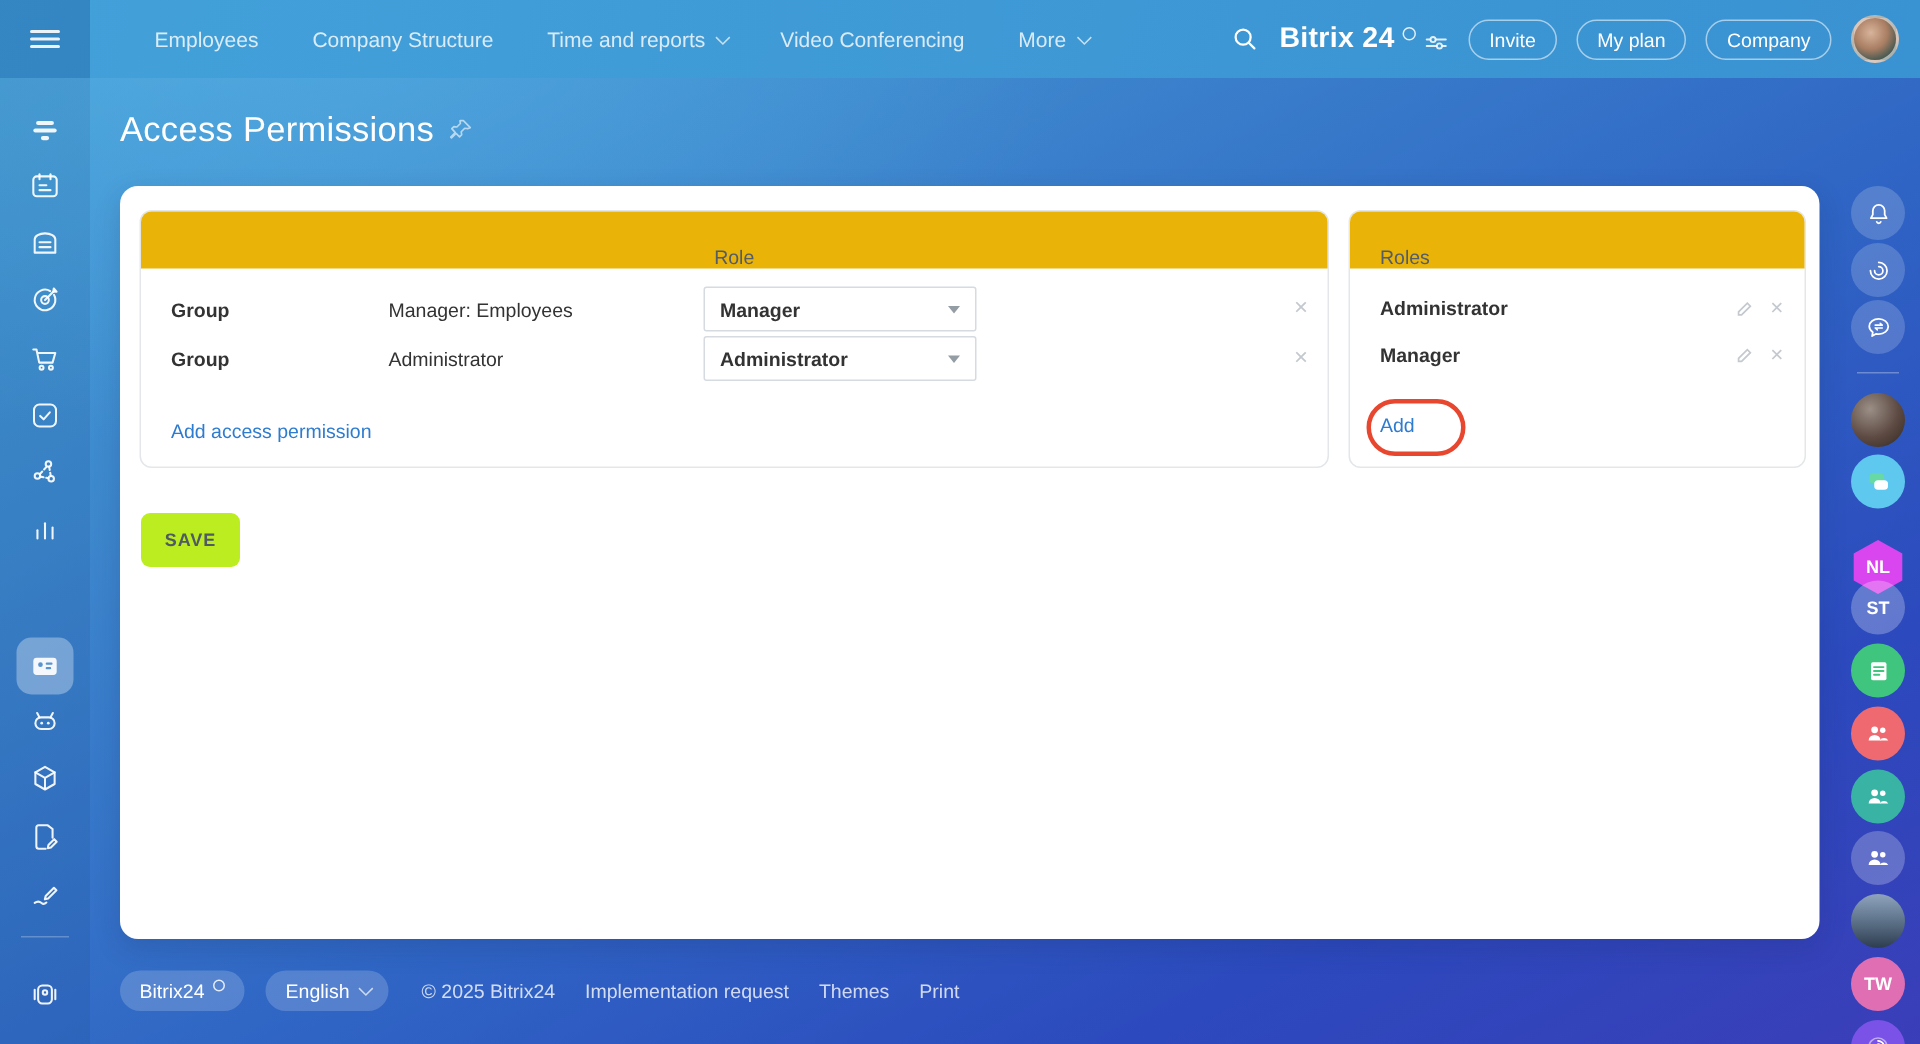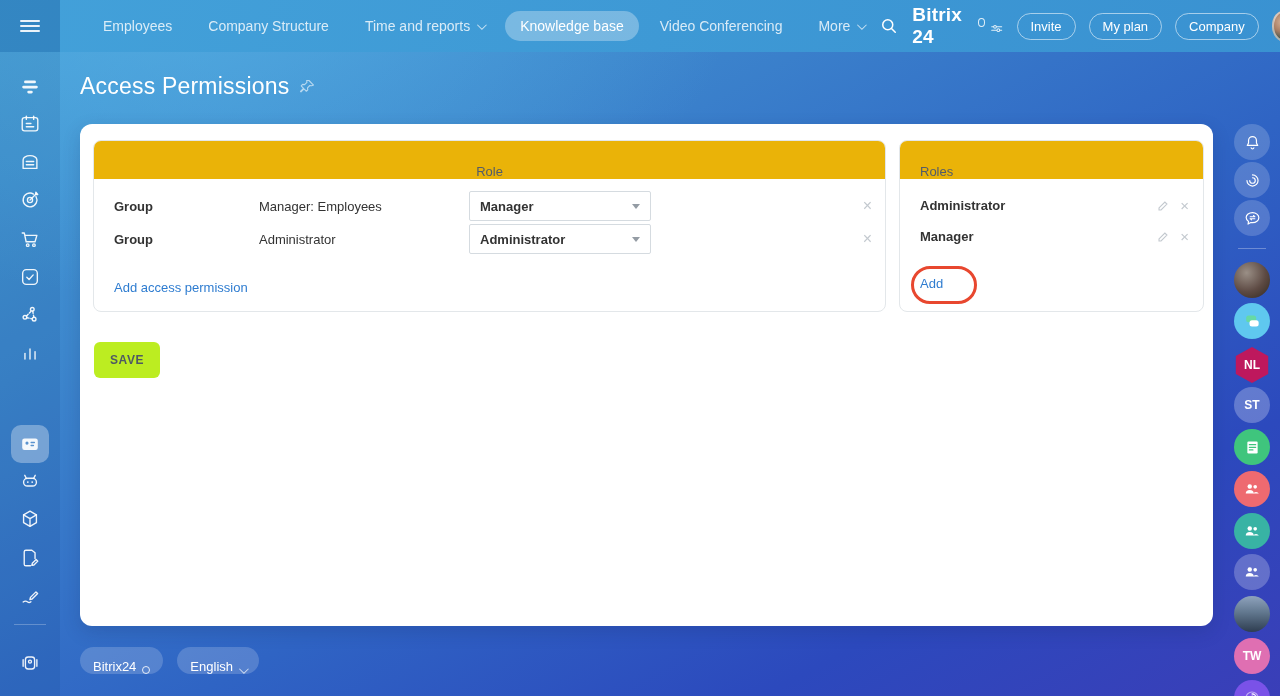--- a/index.html
+++ b/index.html
@@ -88,21 +88,21 @@
   .annot { position:absolute; left:11px; top:125px; width:66px; height:38px;
     border:3.5px solid #e8472f; border-radius:19px; pointer-events:none; }
 
   .save-btn { position:absolute; left:14px; top:218px; width:66px; height:36px; background:#bced21;
     border:none; border-radius:6px; font-family:inherit; font-size:12px; font-weight:700; letter-spacing:.6px;
     color:#4f5a64; cursor:pointer; }
 
   
   .footer { position:absolute; left:80px; top:647px; display:flex; align-items:center; gap:14px; z-index:3; }
   .f-pill { height:27px; border-radius:14px; background:rgba(255,255,255,.18); color:#fff;
-    font-size:13px; display:flex; align-items:flex-end; gap:6px; padding:0 13px; cursor:pointer; }
+    font-size:13px; display:flex; align-items:center; gap:6px; padding:0 13px; cursor:pointer; }
   .f-link { color:rgba(255,255,255,.78); font-size:13px; cursor:pointer; white-space:nowrap; }
   .f-links { display:flex; gap:20px; margin-left:8px; align-items:center; }
   .sup-clock { width:9px; height:9px; border:1.2px solid rgba(255,255,255,.85); border-radius:50%;
     position:relative; display:inline-block; margin-top:-8px; }
 </style>
 </head>
 <body>
 
 <div class="topbar">
   <div class="burger-box">
@@ -115,23 +115,20 @@
   <div class="nav">
     <div class="nav-item">
         <span>Employees</span>
       </div>
     <div class="nav-item">
         <span>Company Structure</span>
       </div>
     <div class="nav-item">
         <span>Time and reports</span>
         <span class="chev"></span>
-      </div>
-    <div class="nav-item active">
-        <span>Knowledge base</span>
       </div>
     <div class="nav-item">
         <span>Video Conferencing</span>
       </div>
     <div class="nav-item">
         <span>More</span>
         <span class="chev"></span>
       </div>
   </div>
   <div class="top-right">
@@ -284,21 +281,21 @@
       </svg>
   </div>
   <div class="rr-div" style="top:196px"></div>
   <div class="rr-item" style="top:210px;background:radial-gradient(circle at 35% 30%, #9a8f86, #5d4a43 55%, #30281f);"></div>
   <div class="rr-item" style="top:251px;background:#5fc8ef;">
     <svg width="20" height="20" viewBox="0 0 24 24">
         <rect x="5" y="5.5" width="12" height="8" rx="3" fill="#66d9a4" stroke="none"></rect>
         <rect x="9" y="11" width="11" height="7.5" rx="3" fill="#fff" stroke="none"></rect>
       </svg>
   </div>
-  <div class="rr-item hex" style="top:295px;background:#be185d;">
+  <div class="rr-item hex" style="top:308px;background:#d946ef;">
       <span>NL</span>
     </div>
   <div class="rr-item" style="top:335px;background:rgba(255,255,255,.26);">
       <span>ST</span>
     </div>
   <div class="rr-item" style="top:377px;background:#3fc57d;">
     <svg width="19" height="19" viewBox="0 0 24 24">
         <rect x="5.5" y="4.5" width="13" height="15" rx="1.5" fill="#fff" stroke="none"></rect>
         <line x1="8" y1="8.5" x2="16" y2="8.5" stroke="#3fc57d" stroke-width="1.6"></line>
         <line x1="8" y1="11.8" x2="16" y2="11.8" stroke="#3fc57d" stroke-width="1.6"></line>
@@ -413,13 +410,19 @@
 
 <div class="footer">
   <div class="f-pill">
     <span>Bitrix24</span>
     <span class="sup-clock" style="width:8px;height:8px;margin-top:-7px"></span>
   </div>
   <div class="f-pill">
     <span>English</span>
     <span class="chev"></span>
   </div>
+  <div class="f-links">
+    <span class="f-link">© 2025 Bitrix24</span>
+    <span class="f-link">Implementation request</span>
+    <span class="f-link">Themes</span>
+    <span class="f-link">Print</span>
+  </div>
 </div>
 
 </body></html>

